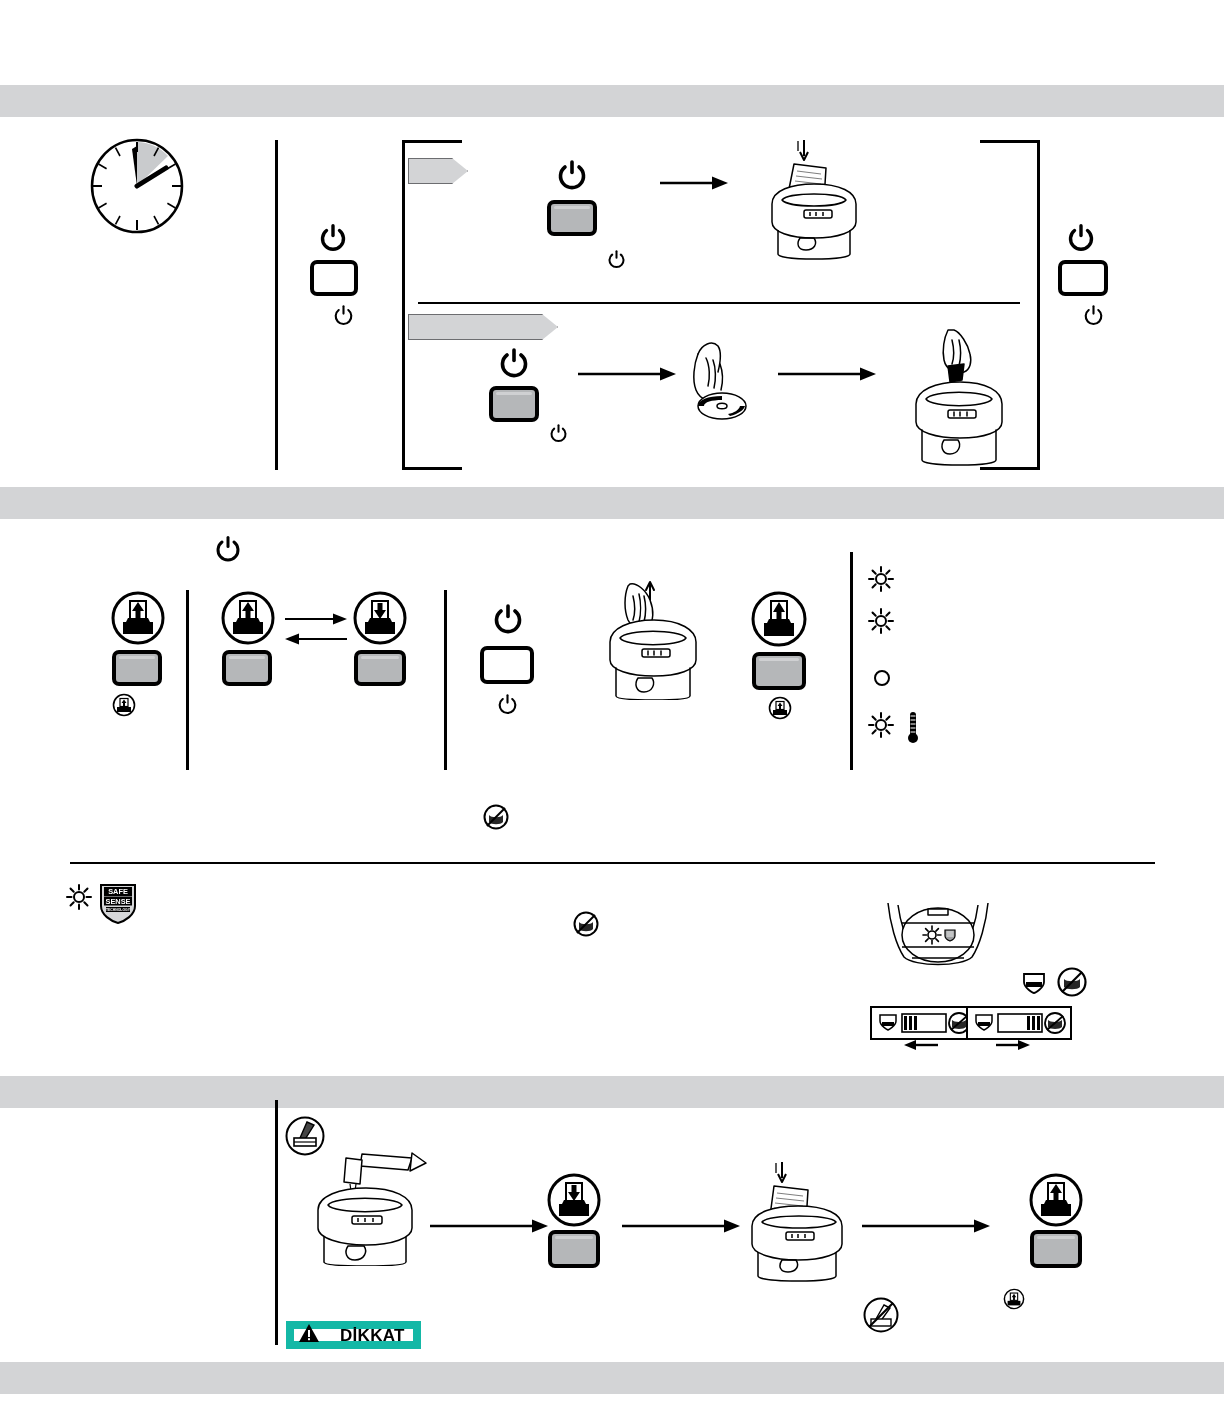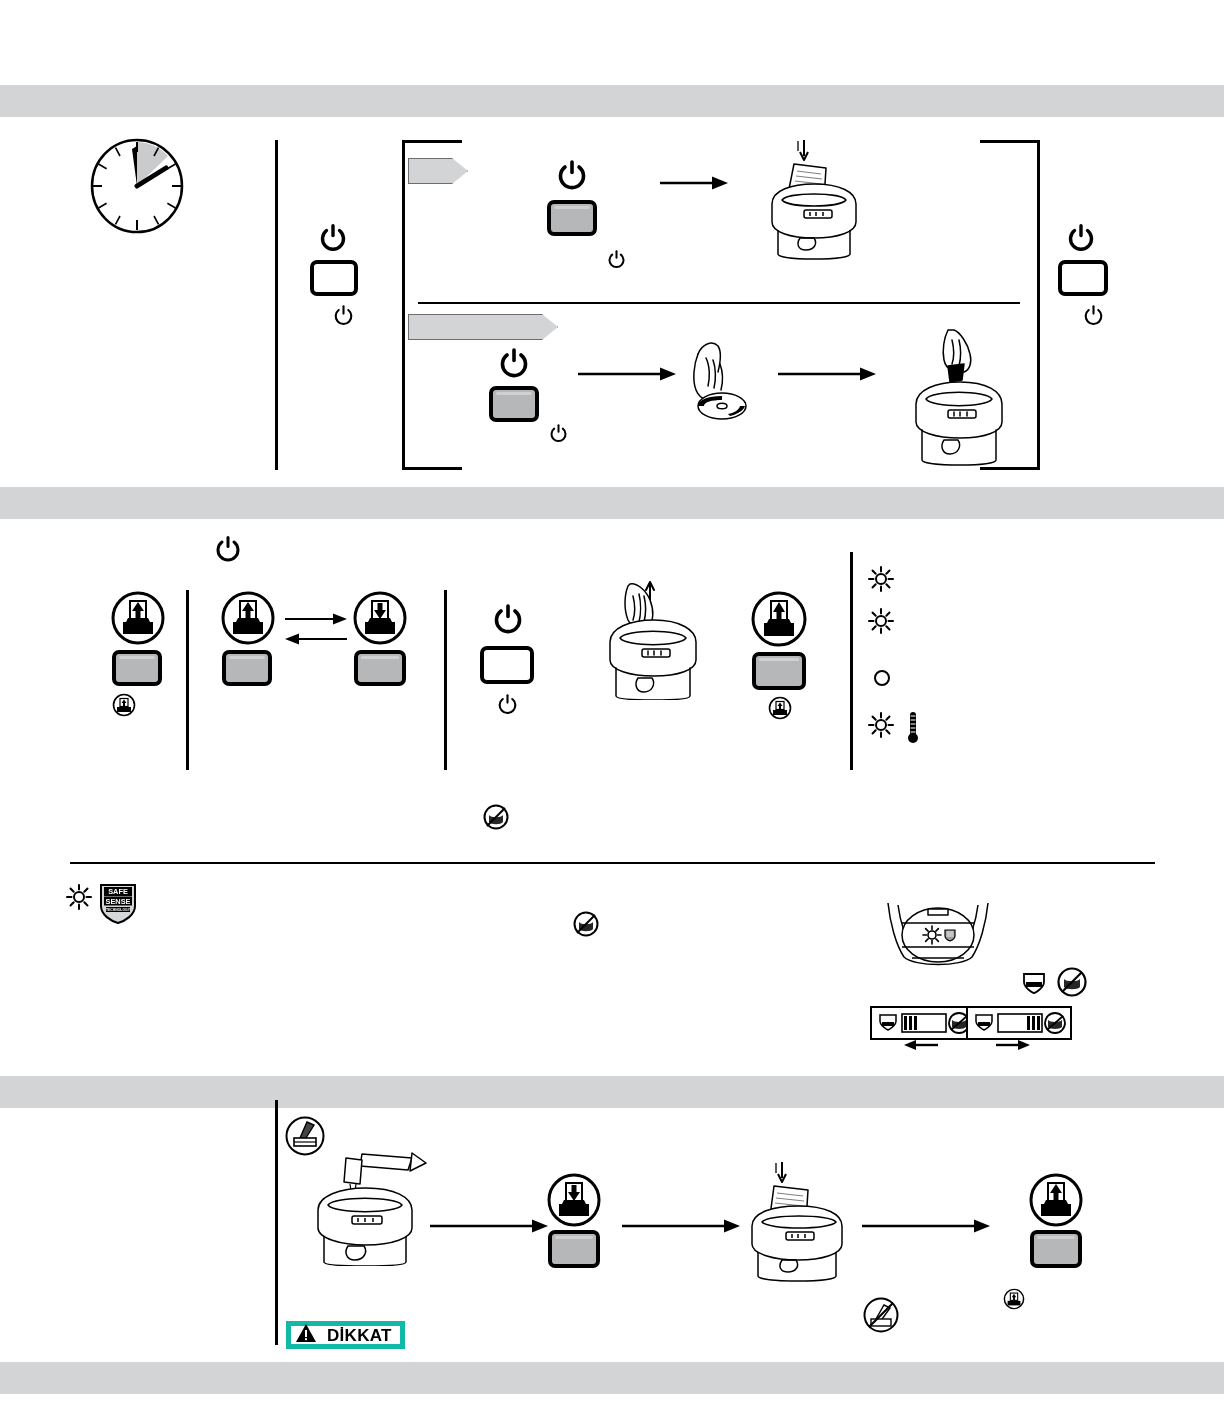--- a/index.html
+++ b/index.html
@@ -62,22 +62,22 @@
   .binicon{position:absolute;}
   .binicon svg{display:block;}
 
   
   .icn{position:absolute;}
   .icn svg{display:block;}
 
   
   .caution{
     position:absolute; box-sizing:border-box;
-    border:5px solid #14b8a6; background:#fff;
-    display:flex; align-items:center; gap:10px;
+    border:8px solid #14b8a6; background:#fff;
+    display:flex; align-items:center; gap:20px;
     padding:2px 8px 2px 4px; height:28px;
   }
   .caution .ctext{
     font-size:17px; font-weight:bold; letter-spacing:.3px; line-height:1;
     font-family:"Liberation Sans", sans-serif;
   }
 
   
   .clock{position:absolute;}
   .clock svg{display:block;}

